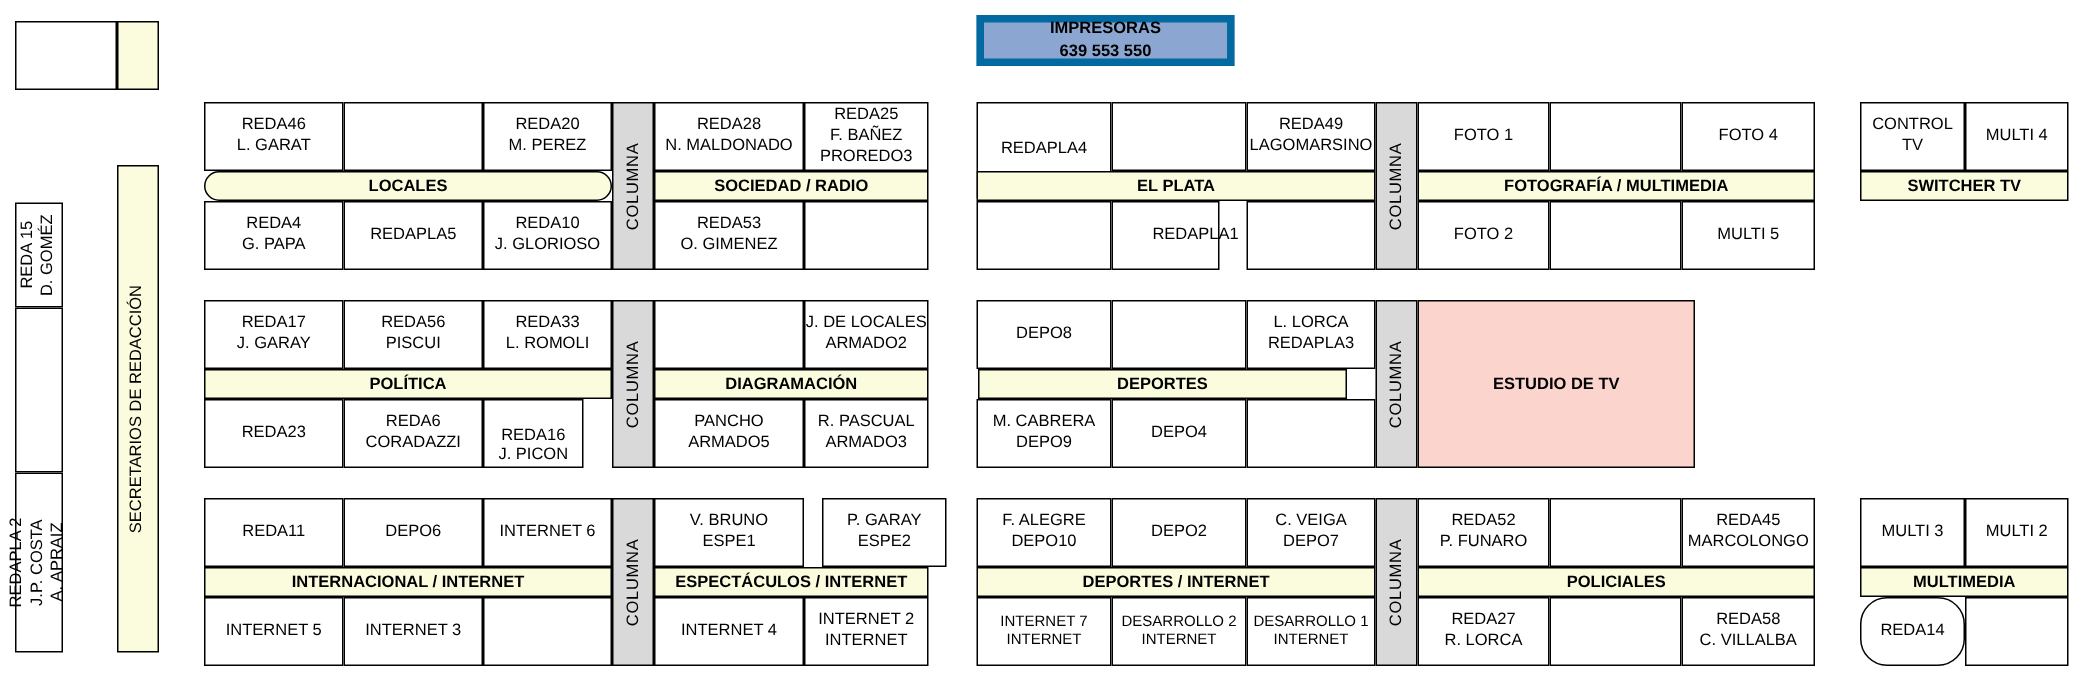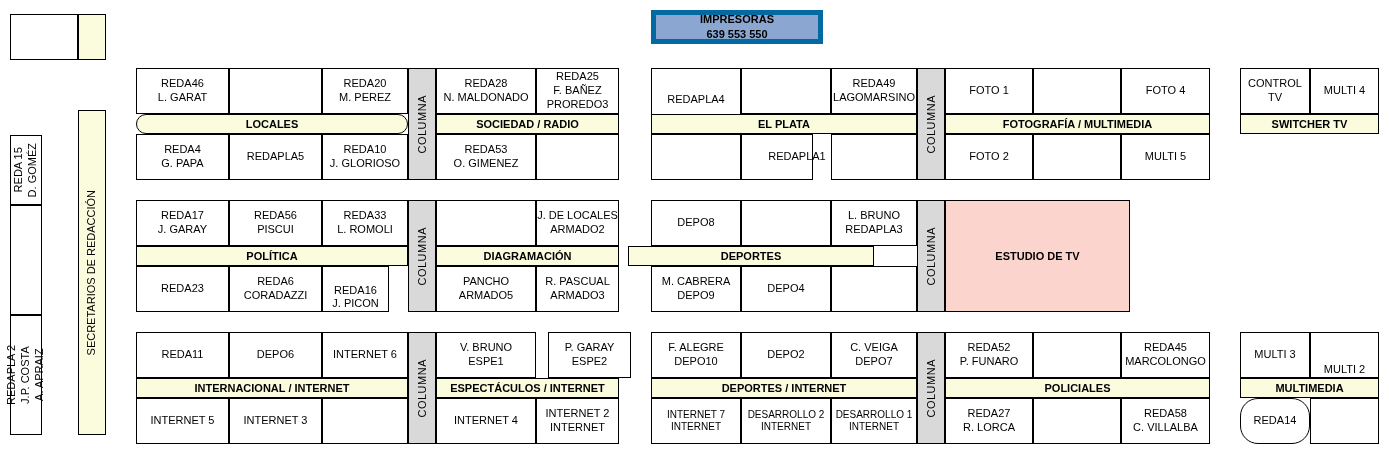--- a/index.html
+++ b/index.html
@@ -188,23 +188,23 @@
 <div class="band abs" style="left:436px;top:246px;width:183px;height:20px;align-items:center;">
     <span>DIAGRAMACIÓN</span>
   </div>
 <div class="cell abs" style="left:436px;top:266px;width:100px;height:46px;"><span>PANCHO
 ARMADO5</span></div>
 <div class="cell abs" style="left:536px;top:266px;width:83px;height:46px;"><span>R. PASCUAL
 ARMADO3</span></div>
 
 <div class="cell abs" style="left:651px;top:200px;width:90px;height:46px;"><span>DEPO8</span></div>
 <div class="cell abs" style="left:741px;top:200px;width:90px;height:46px;"><span></span></div>
-<div class="cell abs" style="left:831px;top:200px;width:86px;height:46px;"><span>L. BRUNO
+<div class="cell abs" style="left:831px;top:200px;width:86px;height:46px;"><span>L. LORCA
 REDAPLA3</span></div>
-<div class="band abs" style="left:628px;top:246px;width:246px;height:20px;">
+<div class="band abs" style="left:652px;top:246px;width:246px;height:20px;">
     <span>DEPORTES</span>
   </div>
 <div class="cell abs" style="left:651px;top:266px;width:90px;height:46px;"><span>M. CABRERA
 DEPO9</span></div>
 <div class="cell abs" style="left:741px;top:266px;width:90px;height:46px;"><span>DEPO4</span></div>
 <div class="cell abs" style="left:831px;top:266px;width:86px;height:46px;"><span></span></div>
 
 <div class="colcell abs" style="left:917px;top:200px;width:28px;height:112px;">
     <span>COLUMNA</span>
   </div>
@@ -265,18 +265,18 @@
 <div class="band abs" style="left:945px;top:378px;width:265px;height:20px;">
     <span>POLICIALES</span>
   </div>
 <div class="cell abs" style="left:945px;top:398px;width:88px;height:46px;"><span>REDA27
 R. LORCA</span></div>
 <div class="cell abs" style="left:1033px;top:398px;width:88px;height:46px;"><span></span></div>
 <div class="cell abs" style="left:1121px;top:398px;width:89px;height:46px;"><span>REDA58
 C. VILLALBA</span></div>
 
 <div class="cell abs" style="left:1240px;top:332px;width:70px;height:46px;"><span>MULTI 3</span></div>
-<div class="cell abs" style="left:1310px;top:332px;width:69px;height:46px;align-items:flex-end;"><span>MULTI 2</span></div>
+<div class="cell abs" style="left:1310px;top:332px;width:69px;height:46px;"><span>MULTI 2</span></div>
 <div class="band abs" style="left:1240px;top:378px;width:139px;height:20px;">
     <span>MULTIMEDIA</span>
   </div>
 <div class="cell abs" style="left:1240px;top:398px;width:70px;height:46px;border-radius:18px;"><span>REDA14</span></div>
 <div class="cell abs" style="left:1310px;top:398px;width:69px;height:46px;"><span></span></div>
 
 </body></html>

